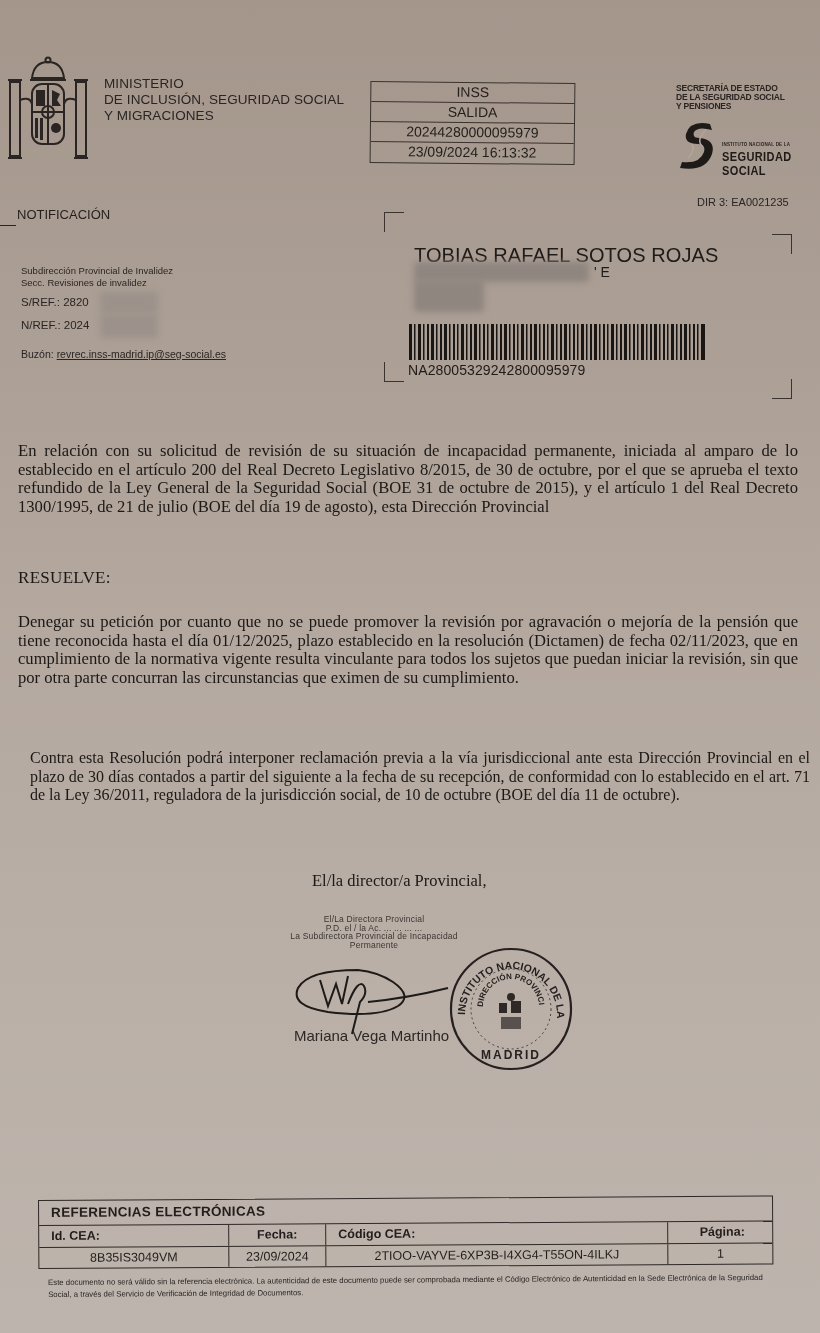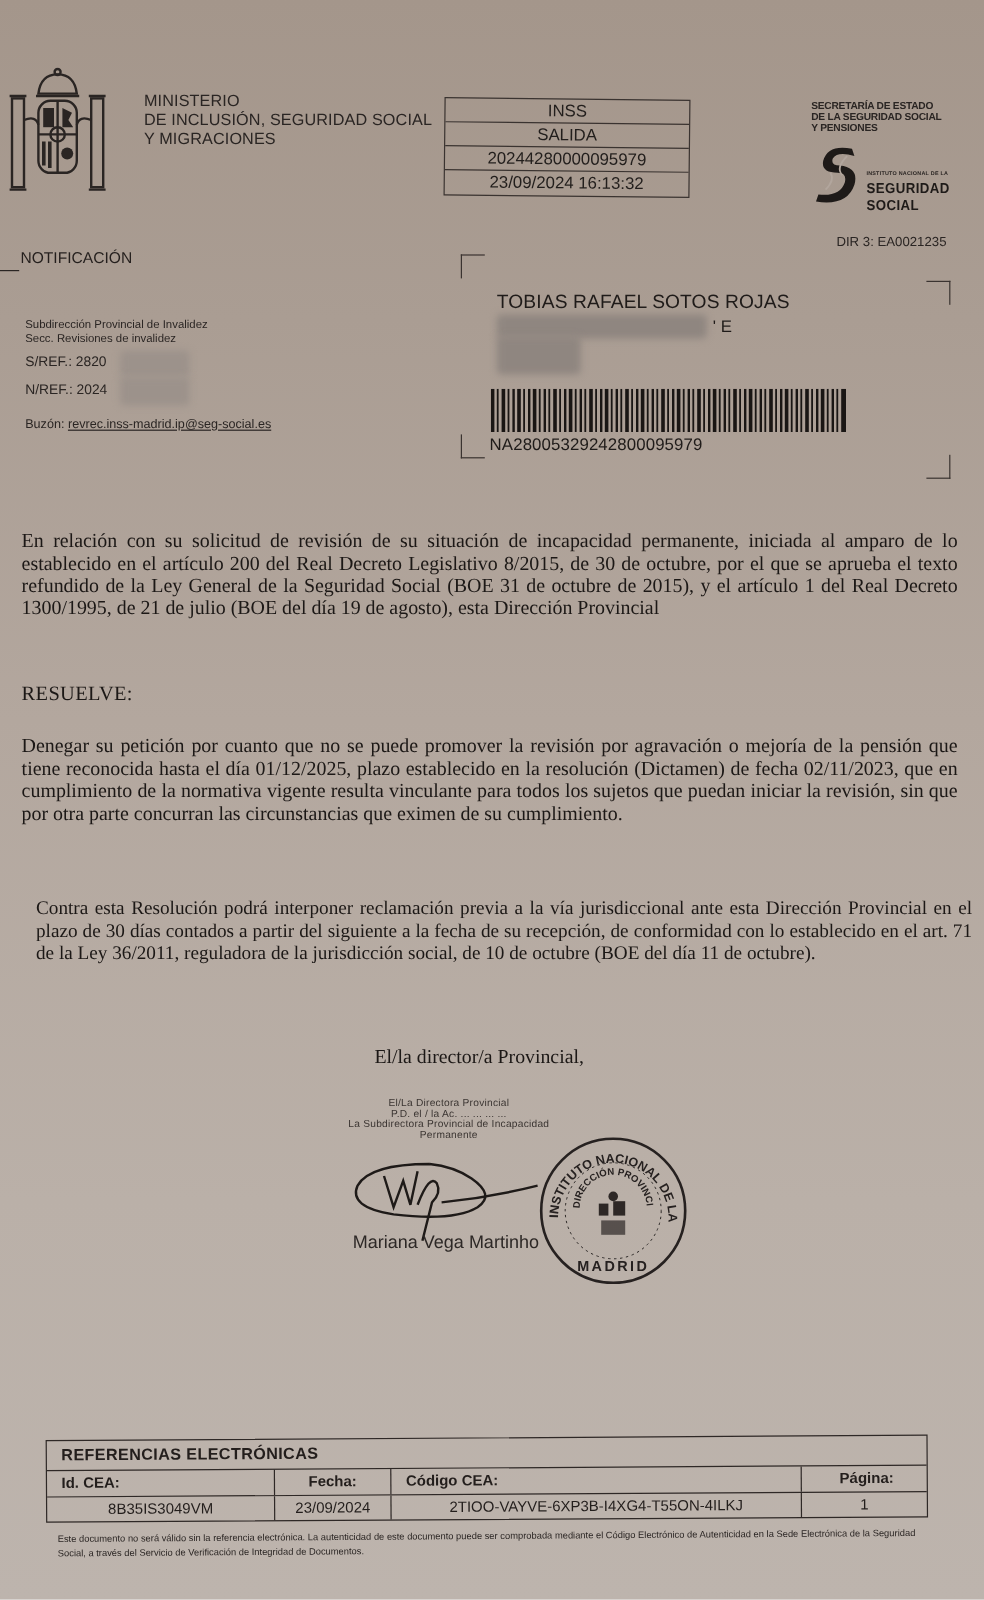--- a/index.html
+++ b/index.html
@@ -7,21 +7,21 @@
   body {
     position: relative;
     background: linear-gradient(180deg, #a4968b 0%, #aa9d93 20%, #b3a79e 45%, #bab0a8 75%, #bdb4ad 100%);
     color: #1f1b19;
     font-family: "Liberation Sans", sans-serif;
   }
   .abs { position: absolute; }
 
   
   .coat { left: 4px; top: 56px; width: 88px; height: 108px; }
-  .ministry { left: 120px; top: 76px; font-size: 13.5px; line-height: 16px; color: #2a2523; letter-spacing: 0.1px; }
+  .ministry { left: 104px; top: 76px; font-size: 13.5px; line-height: 16px; color: #2a2523; letter-spacing: 0.1px; }
   .ministry div { white-space: nowrap; }
 
   .reg-box { left: 370px; top: 82px; width: 205px; border: 1.5px solid #3a3330; transform: rotate(0.6deg); }
   .reg-box .row { height: 20px; border-bottom: 1.2px solid #3a3330; text-align: center; font-size: 14px; line-height: 19px; color: #221e1c; }
   .reg-box .row:last-child { border-bottom: none; }
 
   .secretaria { left: 676px; top: 84px; font-size: 8.5px; line-height: 9px; font-weight: bold; color: #2a2523; letter-spacing: -0.2px; }
   .ss-logo { left: 676px; top: 118px; width: 42px; height: 52px; }
   .inss-small { left: 722px; top: 142px; font-size: 4.5px; font-weight: bold; color: #2a2523; letter-spacing: 0.2px; }
   .inss-big { left: 722px; top: 150px; font-size: 12px; font-weight: bold; color: #1e1a18; letter-spacing: 0.4px; transform: scaleX(0.92); transform-origin: left; }
@@ -37,21 +37,21 @@
   .blur { background: #9c928b; filter: blur(3px); border-radius: 4px; }
   .buzon { left: 21px; top: 348px; font-size: 10.5px; color: #2a2523; }
   .buzon .mail { text-decoration: underline; }
 
   
   .corner { border-color: #3a3330; border-style: solid; width: 20px; height: 20px; }
   .c-tl { left: 384px; top: 212px; border-width: 1.5px 0 0 1.5px; }
   .c-tr { left: 772px; top: 234px; border-width: 1.5px 1.5px 0 0; }
   .c-bl { left: 384px; top: 362px; border-width: 0 0 1.5px 1.5px; }
   .c-br { left: 772px; top: 379px; border-width: 0 1.5px 1.5px 0; }
-  .addr-name { left: 414px; top: 244px; font-size: 16px; color: #1f1b19; letter-spacing: 0.1px; text-align: center; }
+  .addr-name { left: 414px; top: 244px; font-size: 20px; color: #1f1b19; letter-spacing: 0.1px; text-align: center; }
   .addr-e { left: 594px; top: 264px; font-size: 14px; color: #1f1b19; }
   .barcode { left: 409px; top: 324px; width: 296px; height: 36px; }
   .barcode-num { left: 408px; top: 362px; font-size: 14px; color: #1f1b19; letter-spacing: 0.1px; }
 
   
   .para { left: 18px; width: 780px; font-family: "Liberation Serif", serif; font-size: 16.6px; line-height: 18.5px; color: #1c1816; text-align: justify; }
   .p1 { top: 442px; }
   .p2 { top: 613px; }
   .p3 { top: 749px; font-size: 16px; margin-left: 12px; }
   .resuelve { left: 18px; top: 568px; font-family: "Liberation Serif", serif; font-weight: normal; font-size: 17px; color: #1c1816; letter-spacing: 0.3px; }

